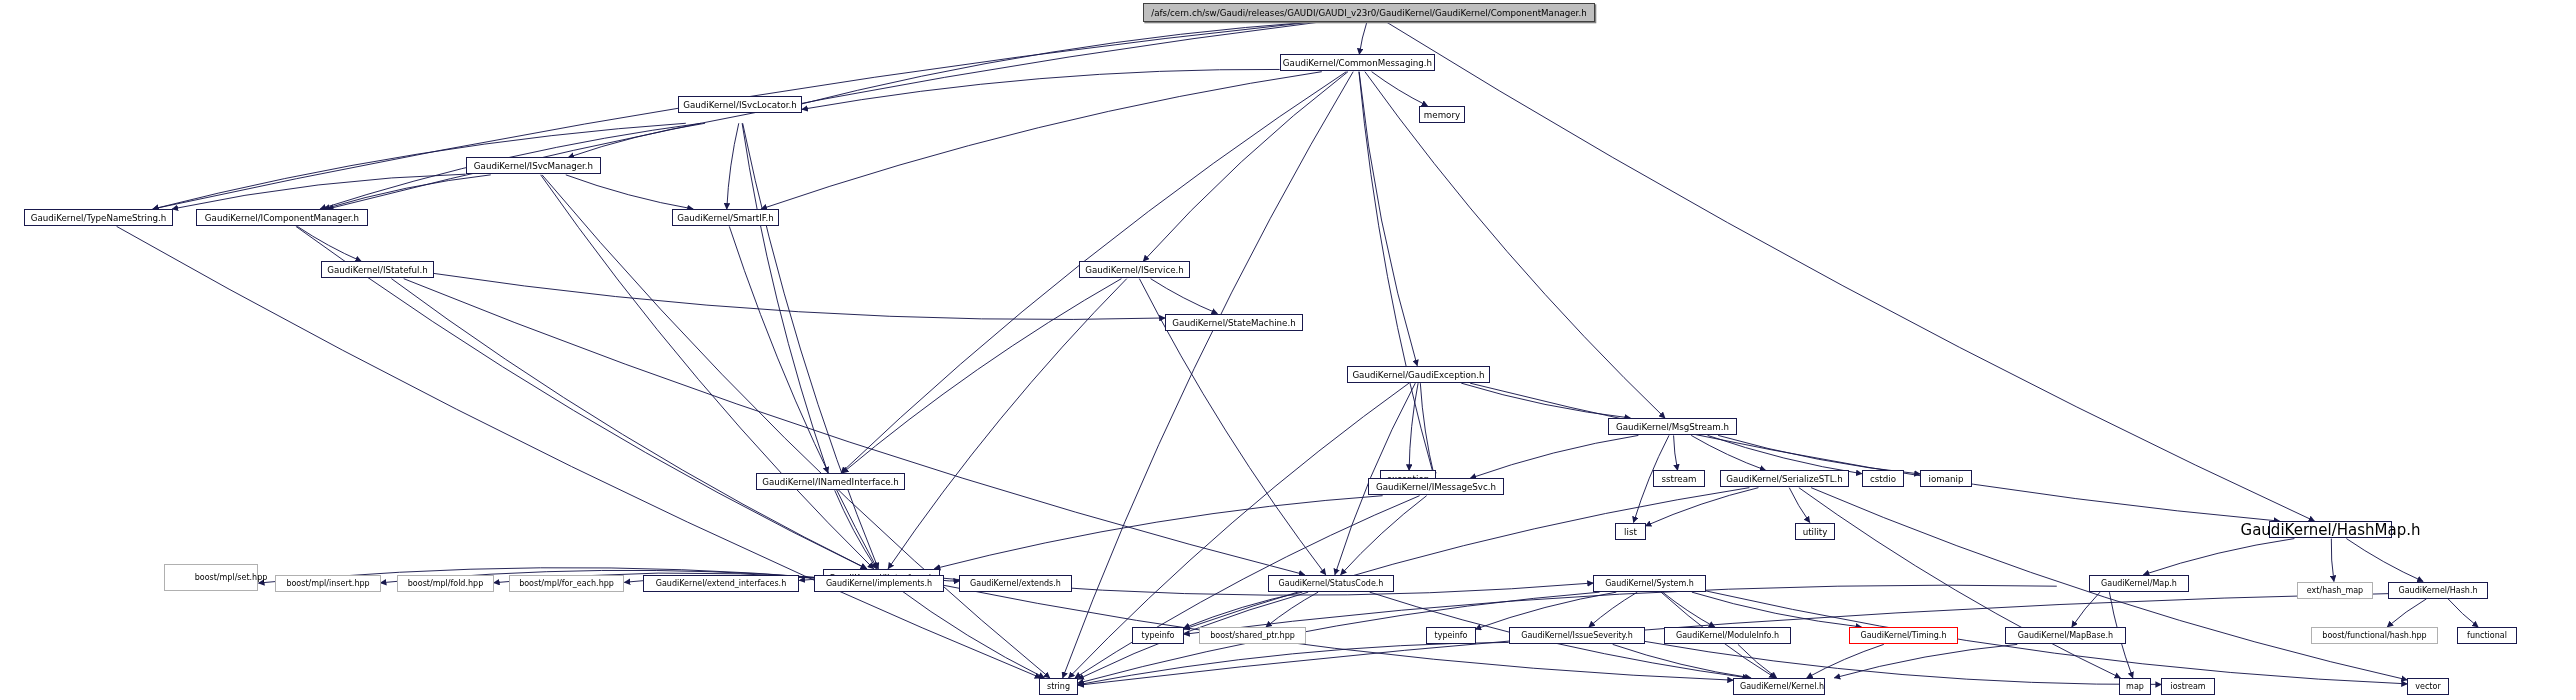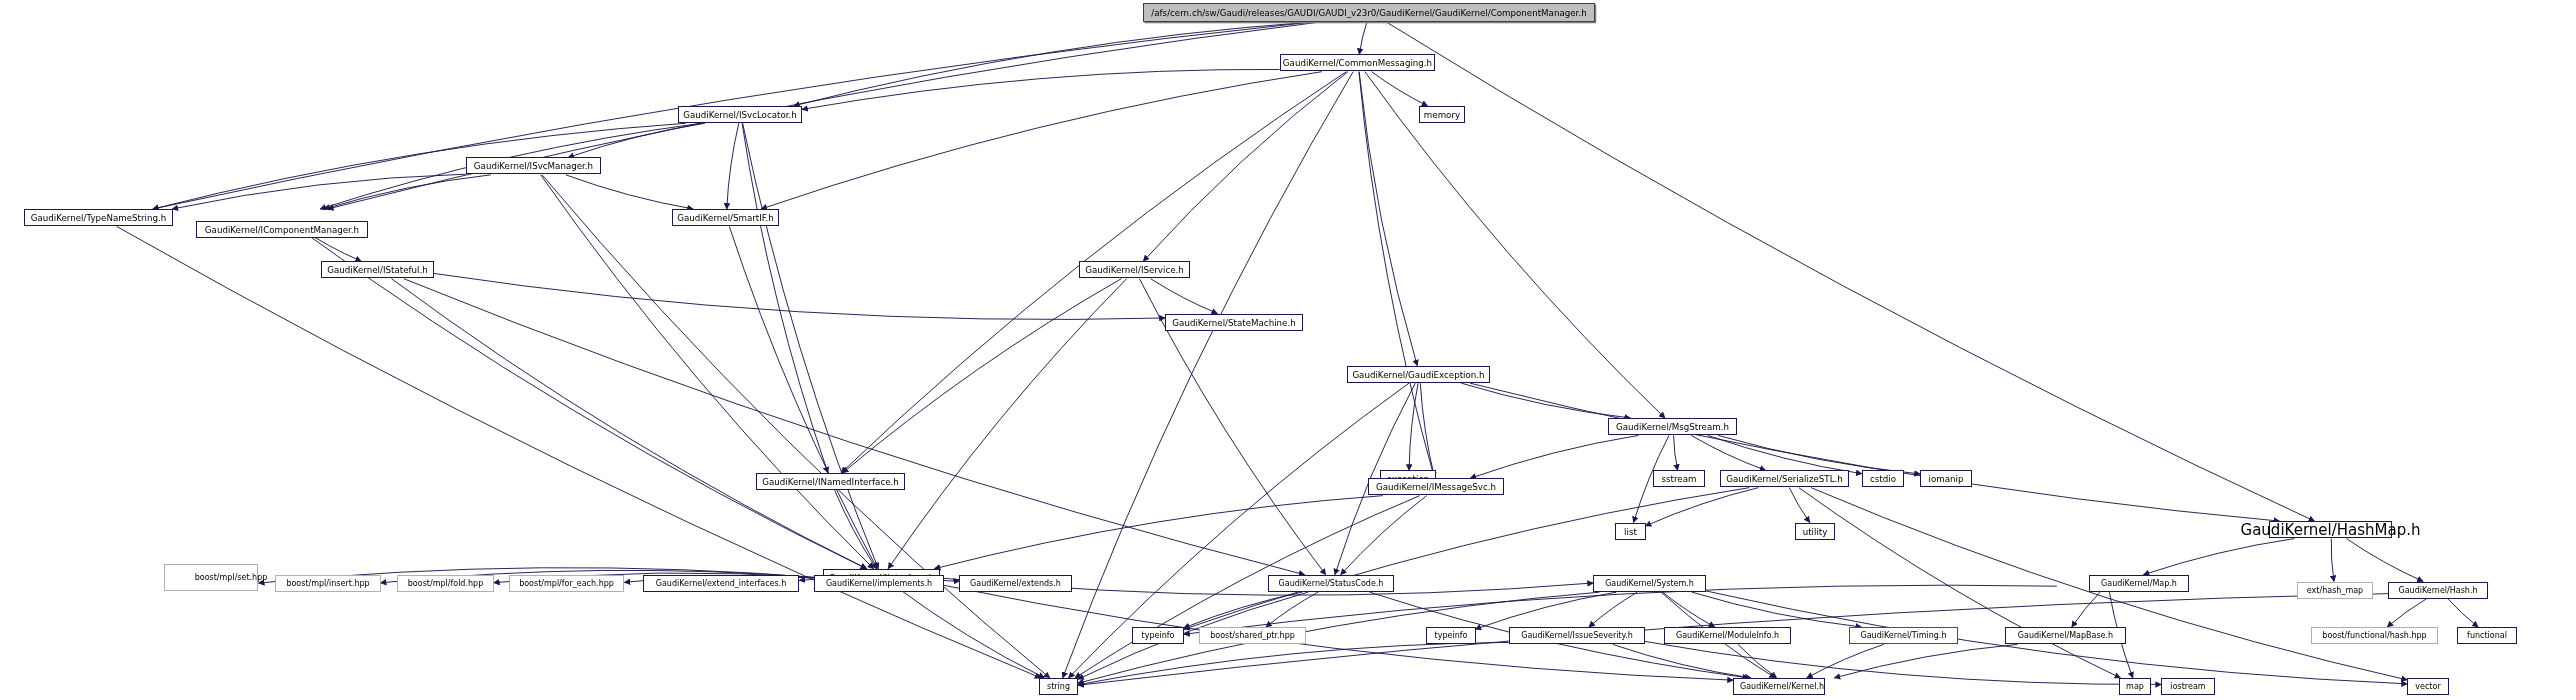--- a/index.html
+++ b/index.html
@@ -120,33 +120,33 @@
         <path d="M 3565.0 886.2 Q 2583.7 906.7 1609.0 1023.0" marker-end="url(#arrow)"></path>
       </g>
   </svg>
   <div id="node-layer">
       <div class="node root" style="left: 1143px; top: 3.3px; width: 452px; height: 19px; font-size: 8.7px;">
         <span class="nlabel">/afs/cern.ch/sw/Gaudi/releases/GAUDI/GAUDI_v23r0/GaudiKernel/GaudiKernel/ComponentManager.h</span>
       </div>
       <div class="node " style="left: 1280px; top: 54px; width: 155px; height: 17.4px; font-size: 8.7px;">
         <span class="nlabel">GaudiKernel/CommonMessaging.h</span>
       </div>
-      <div class="node " style="left: 678px; top: 106px; width: 124px; height: 17.4px; font-size: 8.7px;">
+      <div class="node " style="left: 678px; top: 96px; width: 124px; height: 17.4px; font-size: 8.7px;">
         <span class="nlabel">GaudiKernel/ISvcLocator.h</span>
       </div>
       <div class="node " style="left: 1419px; top: 106px; width: 46px; height: 17.4px; font-size: 8.7px;">
         <span class="nlabel">memory</span>
       </div>
       <div class="node " style="left: 466px; top: 157px; width: 135px; height: 17.4px; font-size: 8.7px;">
         <span class="nlabel">GaudiKernel/ISvcManager.h</span>
       </div>
       <div class="node " style="left: 24px; top: 209px; width: 149px; height: 17px; font-size: 8.7px;">
         <span class="nlabel">GaudiKernel/TypeNameString.h</span>
       </div>
-      <div class="node " style="left: 196px; top: 209px; width: 172px; height: 17.4px; font-size: 8.7px; margin-top: 12px;">
+      <div class="node " style="left: 196px; top: 209px; width: 172px; height: 17.4px; font-size: 8.7px;">
         <span class="nlabel">GaudiKernel/IComponentManager.h</span>
       </div>
       <div class="node " style="left: 672px; top: 209px; width: 107px; height: 17.4px; font-size: 8.7px;">
         <span class="nlabel">GaudiKernel/SmartIF.h</span>
       </div>
       <div class="node " style="left: 321px; top: 261px; width: 113px; height: 17.4px; font-size: 8.7px;">
         <span class="nlabel">GaudiKernel/IStateful.h</span>
       </div>
       <div class="node " style="left: 1079px; top: 261px; width: 111px; height: 17.4px; font-size: 8.7px;">
         <span class="nlabel">GaudiKernel/IService.h</span>

